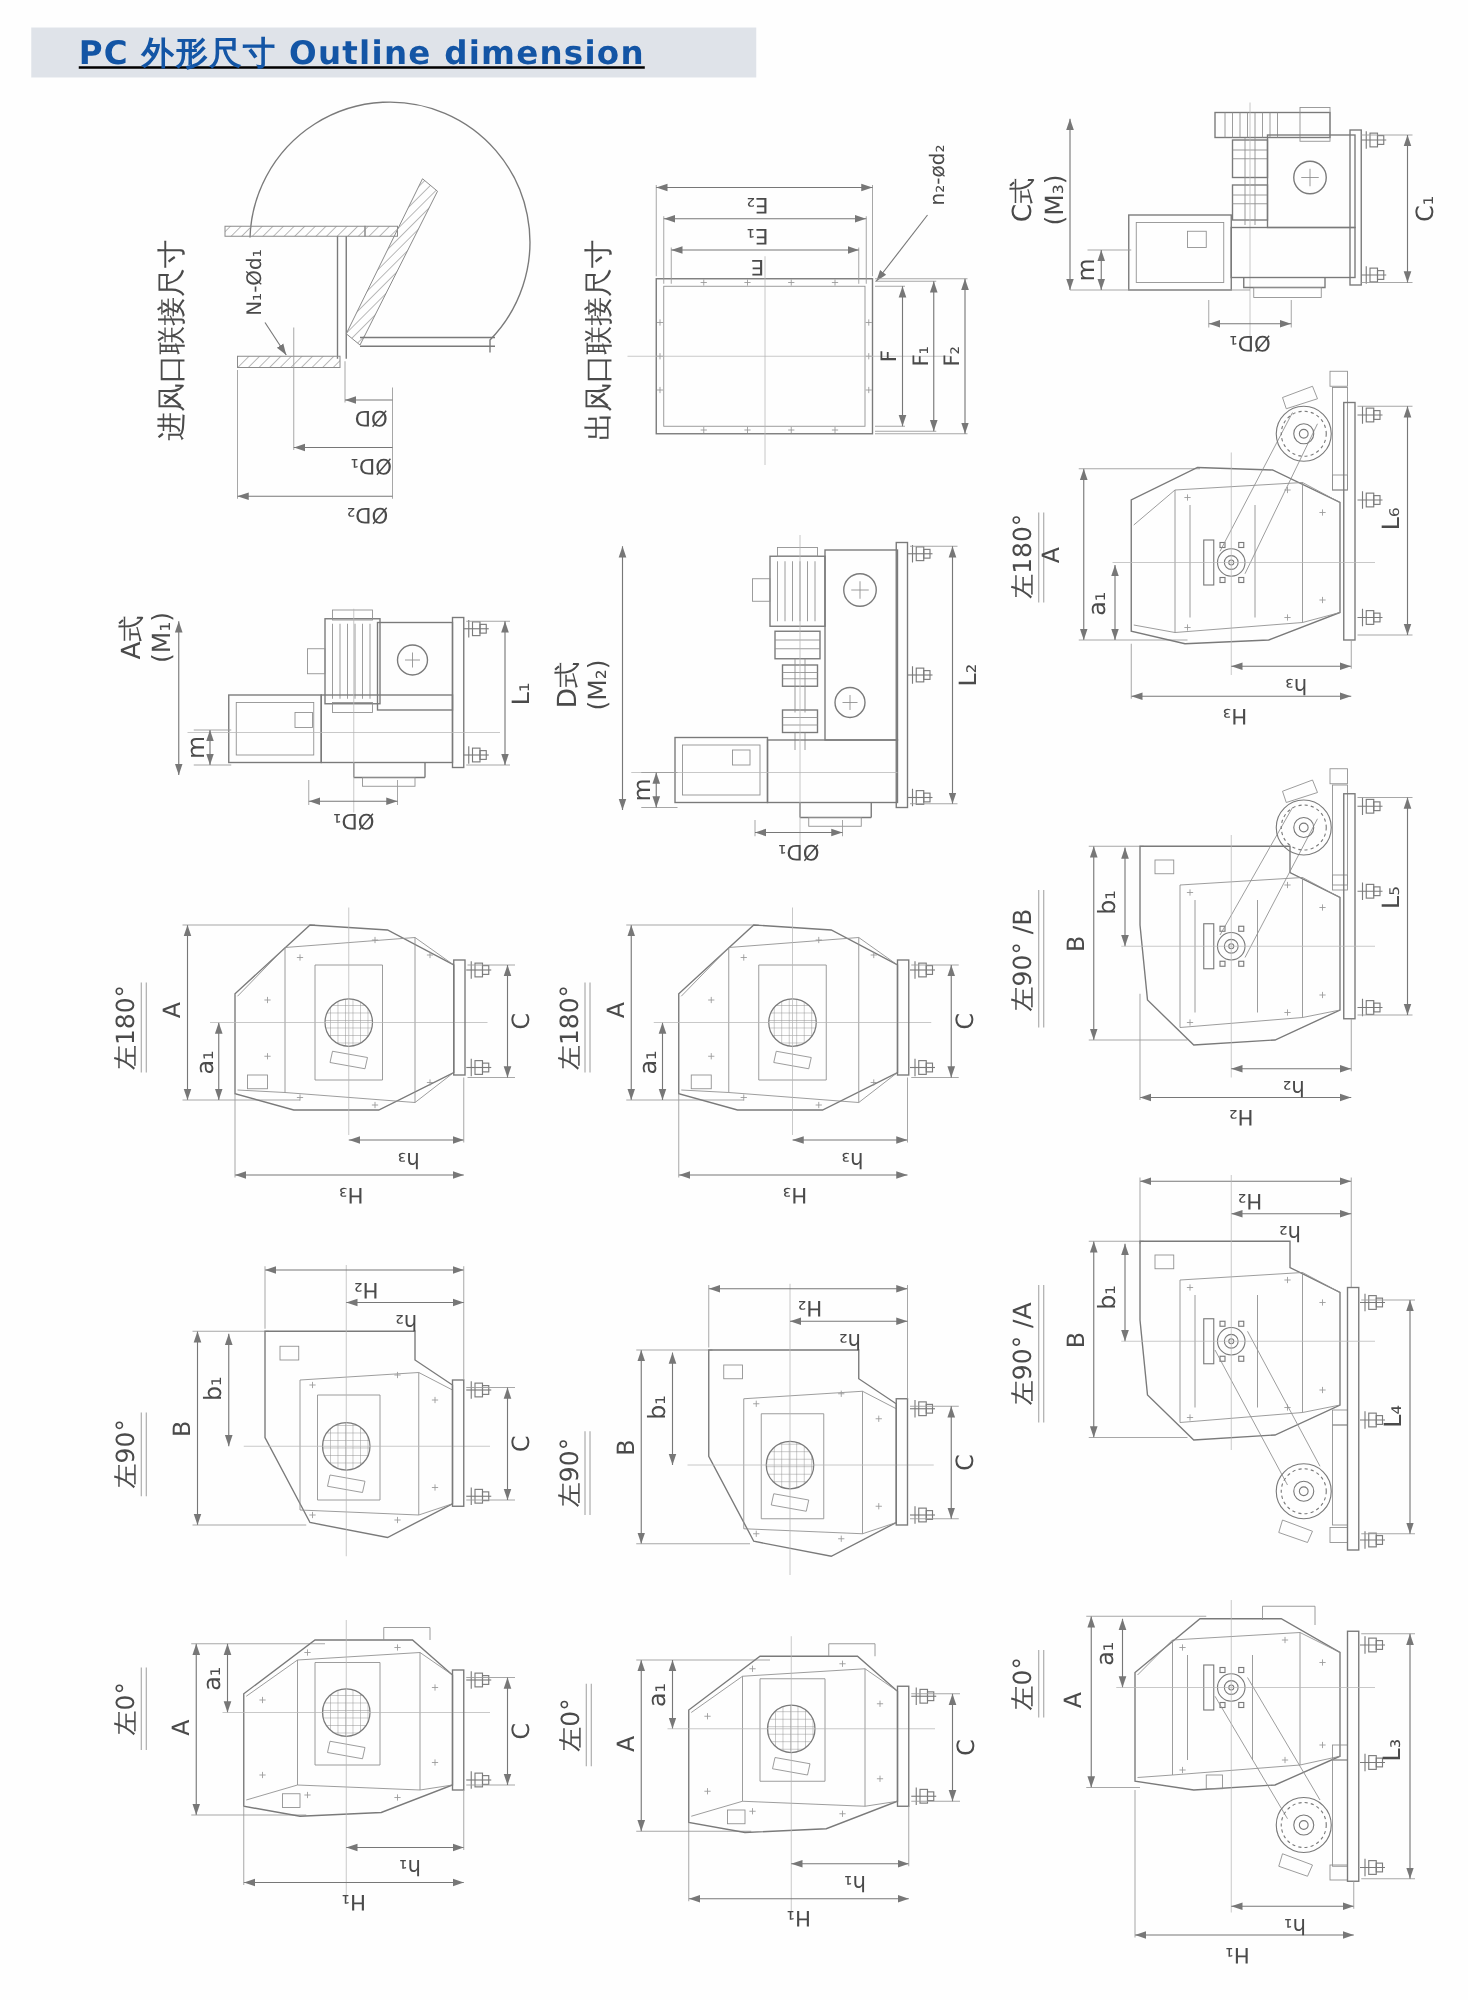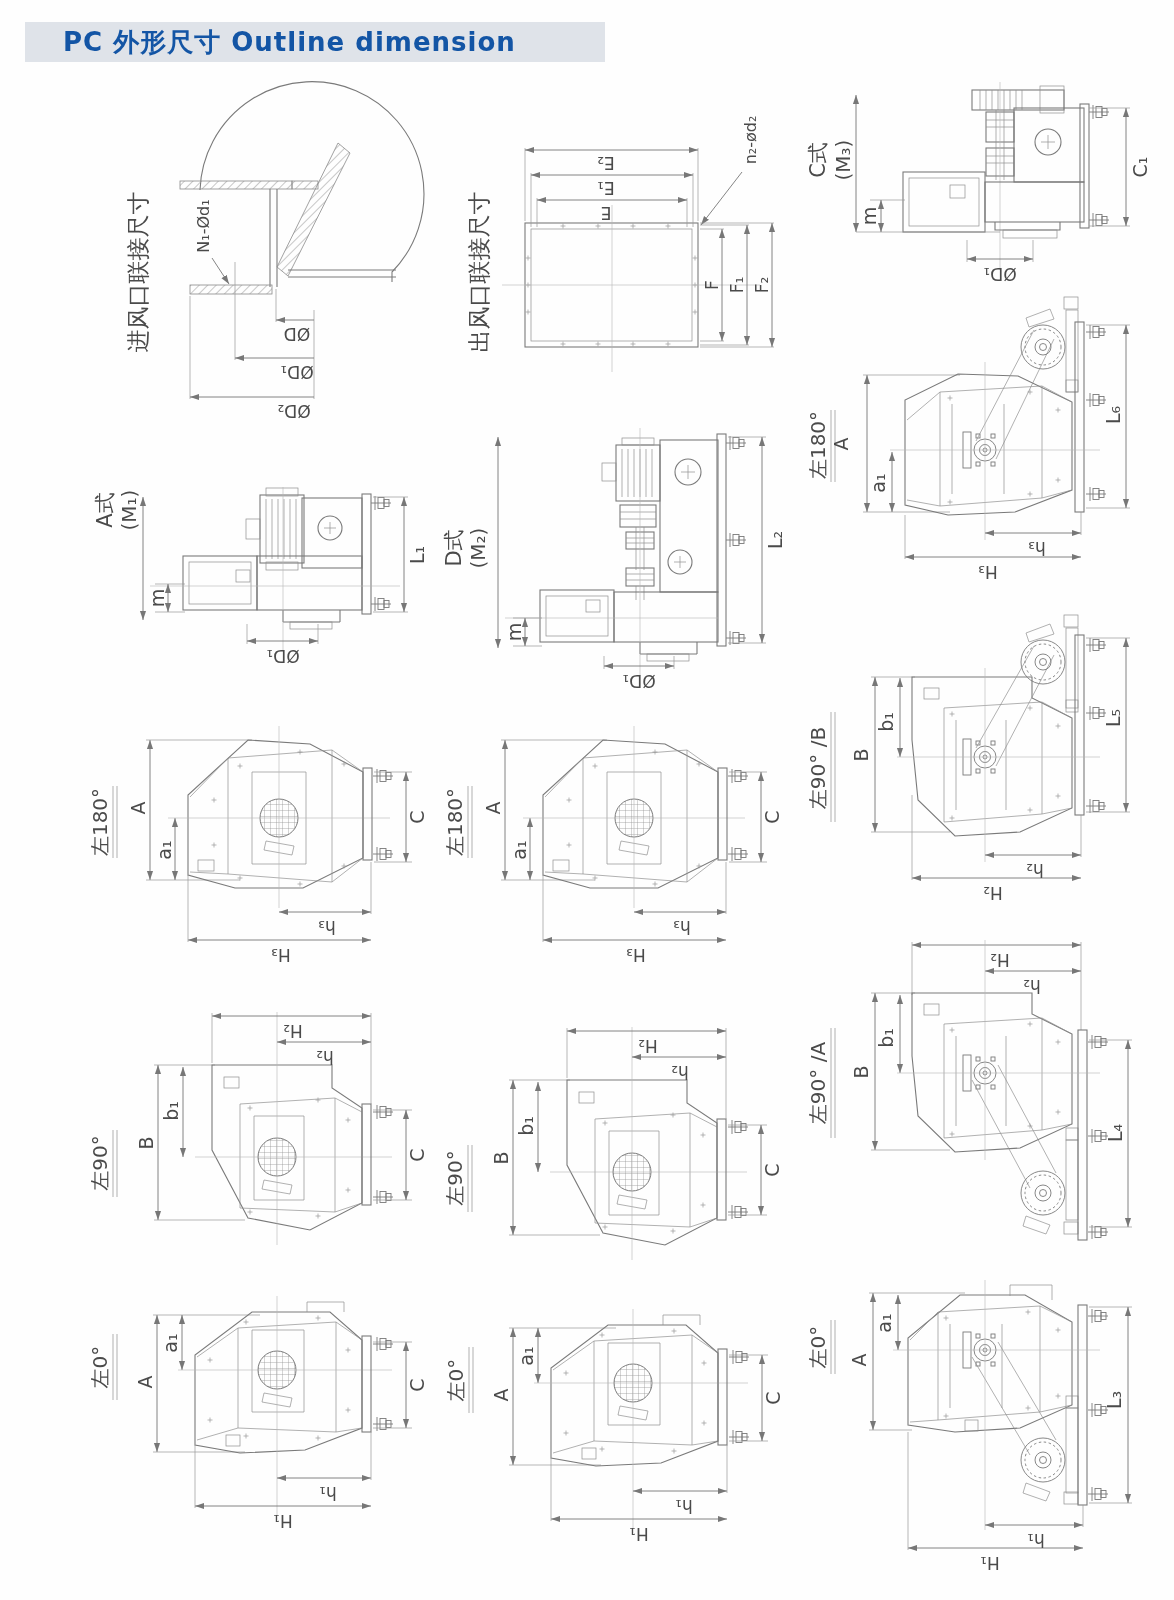--- a/index.html
+++ b/index.html
@@ -1,19 +1,19 @@
 <!DOCTYPE html>
 <html><head>
 <meta charset="utf-8">
 <style>
   html,body{margin:0;padding:0;}
   body{width:1174px;height:1600px;background:#fefefe;position:relative;overflow:hidden;
        font-family:"DejaVu Sans","Liberation Sans",sans-serif;}
   .hdr{position:absolute;left:25px;top:22px;width:580px;height:40px;background:#dfe3e9;
-       display:flex;align-items:center;}
+       display:flex;align-items:center;text-decoration:underline;}
   .hdr span{padding-left:38px;font-size:26px;font-weight:bold;color:#1355a5;letter-spacing:1px;}
   svg{position:absolute;left:0;top:0;}
   .ln{stroke:#7a7a7a;stroke-width:1.1;fill:none;}
   .tn{stroke:#8f8f8f;stroke-width:0.7;fill:none;}
   .cl{stroke:#b5b5b5;stroke-width:0.6;fill:none;}
   .ext{stroke:#9a9a9a;stroke-width:0.7;fill:none;}
   .dim{stroke:#777;stroke-width:0.9;fill:none;marker-start:url(#ar);marker-end:url(#ar);}
   .dim1{stroke:#777;stroke-width:0.9;fill:none;marker-start:url(#ar);}
   .lead{stroke:#777;stroke-width:0.9;fill:none;marker-end:url(#ar);}
   .hz{fill:url(#hatch);stroke:#8a8a8a;stroke-width:0.8;}

